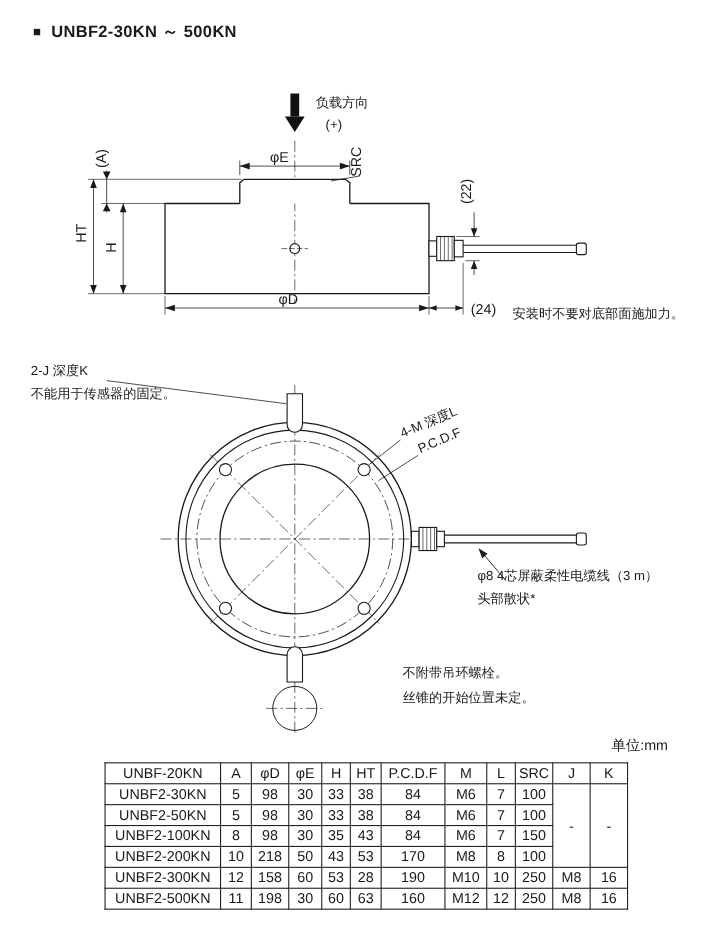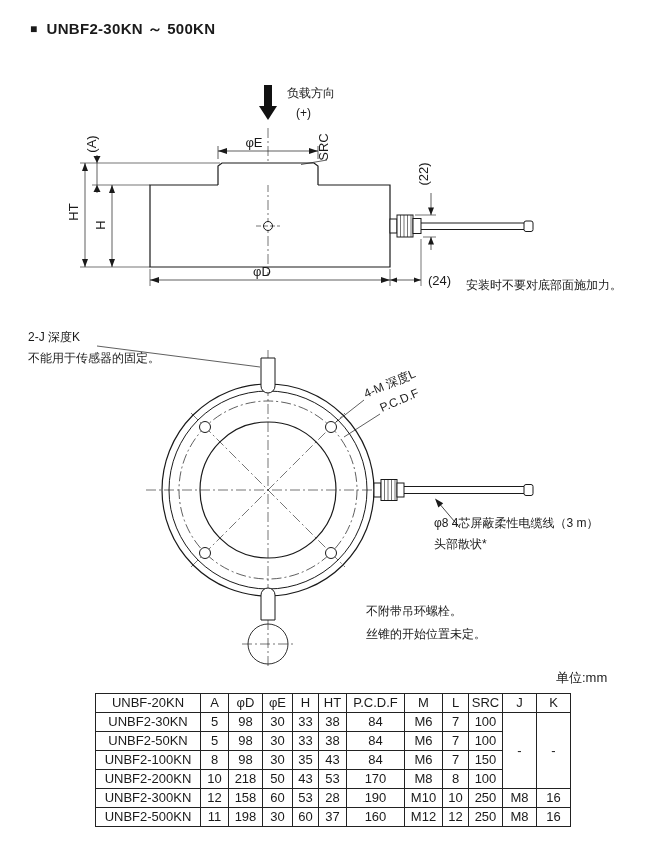--- a/index.html
+++ b/index.html
@@ -278,21 +278,21 @@
         <td>250</td>
         <td>M8</td>
         <td>16</td>
       </tr>
       <tr>
         <td>UNBF2-500KN</td>
         <td>11</td>
         <td>198</td>
         <td>30</td>
         <td>60</td>
-        <td>37</td>
+        <td>63</td>
         <td>160</td>
         <td>M12</td>
         <td>12</td>
         <td>250</td>
         <td>M8</td>
         <td>16</td>
       </tr>
     </tbody>
 </table>
 

